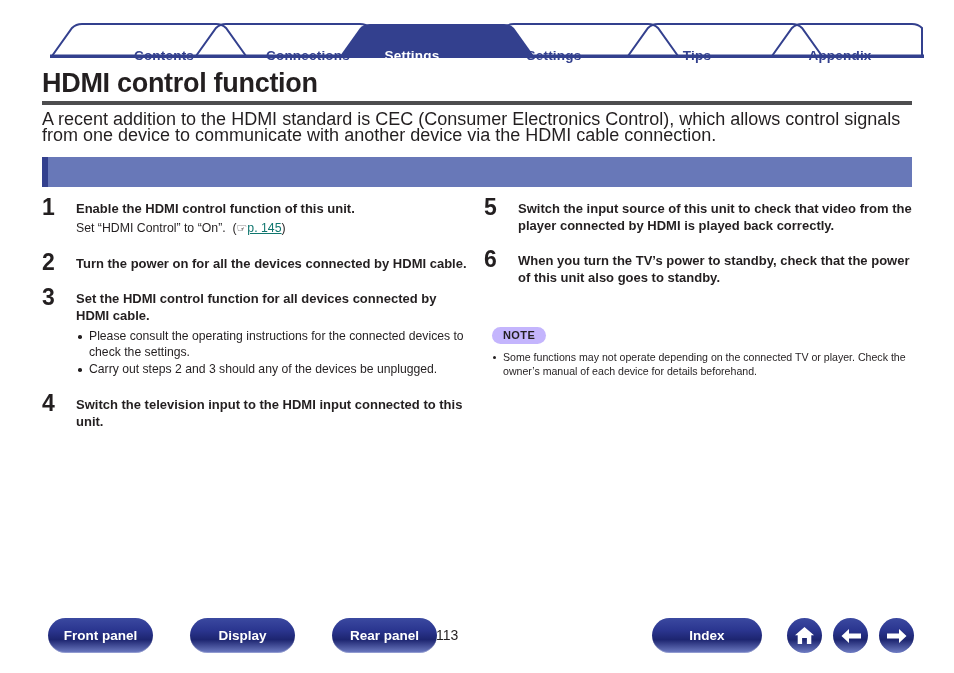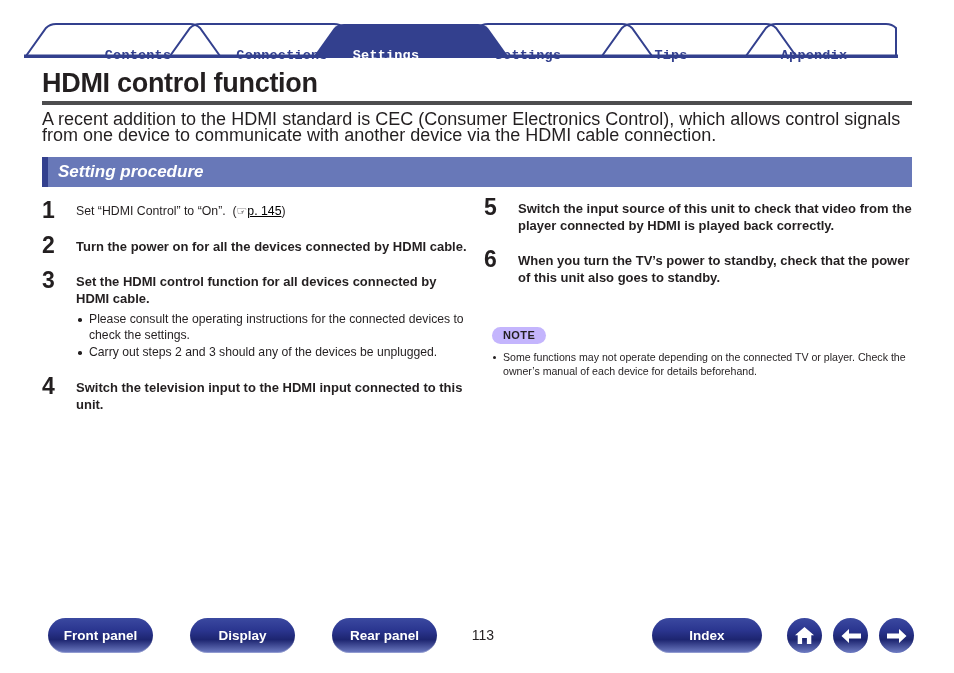--- a/index.html
+++ b/index.html
@@ -12,25 +12,24 @@
     height: 673px;
     position: relative;
     font-family: "Liberation Sans", sans-serif;
     color: #231f20;
     overflow: hidden;
   }
 
   
   #tabbar {
     position: absolute;
-    left: 24px;
+    left: 50px;
     top: 22px;
     width: 874px;
     height: 36px;
-    font-family: Liberation Mono, monospace;
   }
   #tabbar svg { display: block; }
   .tab-label {
     position: absolute;
     top: 33px;
     transform: translate(-50%, -50%);
     font-size: 13.5px;
     font-weight: bold;
     white-space: nowrap;
     color: #33408e;
@@ -127,21 +126,21 @@
   .ref {
     white-space: nowrap;
   }
   .hand-icon {
     font-family: "DejaVu Sans", sans-serif;
     font-size: 12px;
     color: #231f20;
   }
   .ref-link {
     text-decoration: underline;
-    color: #000000;
+    color: #0f766e;
   }
 
   ul.bullets {
     margin: 5px 0 0 0;
     padding: 0;
     list-style: none;
   }
   ul.bullets li {
     position: relative;
     padding-left: 13px;
@@ -213,23 +212,23 @@
     font-size: 13.5px;
     font-weight: bold;
     display: flex;
     align-items: center;
     justify-content: center;
     box-shadow: inset 0 -1px 0 rgba(255,255,255,.25);
   }
   #pg-num {
     position: absolute;
     top: 9px;
-    left: 462px;
+    left: 436px;
     width: 42px;
-    text-align: center;
+    text-align: left;
     font-size: 14px;
     color: #231f20;
   }
   .circ {
     position: absolute;
     top: 0;
     width: 35px;
     height: 35px;
     border-radius: 50%;
     background: linear-gradient(to bottom, #3b49a0 0%, #2b3690 34%, #1d2570 62%, #6f7dc4 100%);
@@ -265,28 +264,28 @@
   <div class="tab-label" style="left:790px;">Appendix</div>
 </div>
 
 <div id="page-title">HDMI control function</div>
 <div id="title-rule"></div>
 
 <div id="intro">A recent addition to the HDMI standard is CEC (Consumer Electronics Control), which allows control signals from one device to communicate with another device via the HDMI cable connection.</div>
 
 <div id="section-bar">
   <div class="accent"></div>
-  <div class="txt">Setting procedure</div>
 </div>
 
 <div class="col" id="col-left">
 
   <div class="step">
     <div class="step-num">1</div>
     <div class="step-body">
+      <div class="step-head">Enable the HDMI control function of this unit.</div>
       <div class="step-sub">
         <span>Set “HDMI Control” to “On”.</span>
         <span class="ref">
           &nbsp;(<span class="hand-icon">☞</span><span class="ref-link">p. 145</span>)
         </span>
       </div>
     </div>
   </div>
 
   <div class="step" style="margin-top:18px;">

